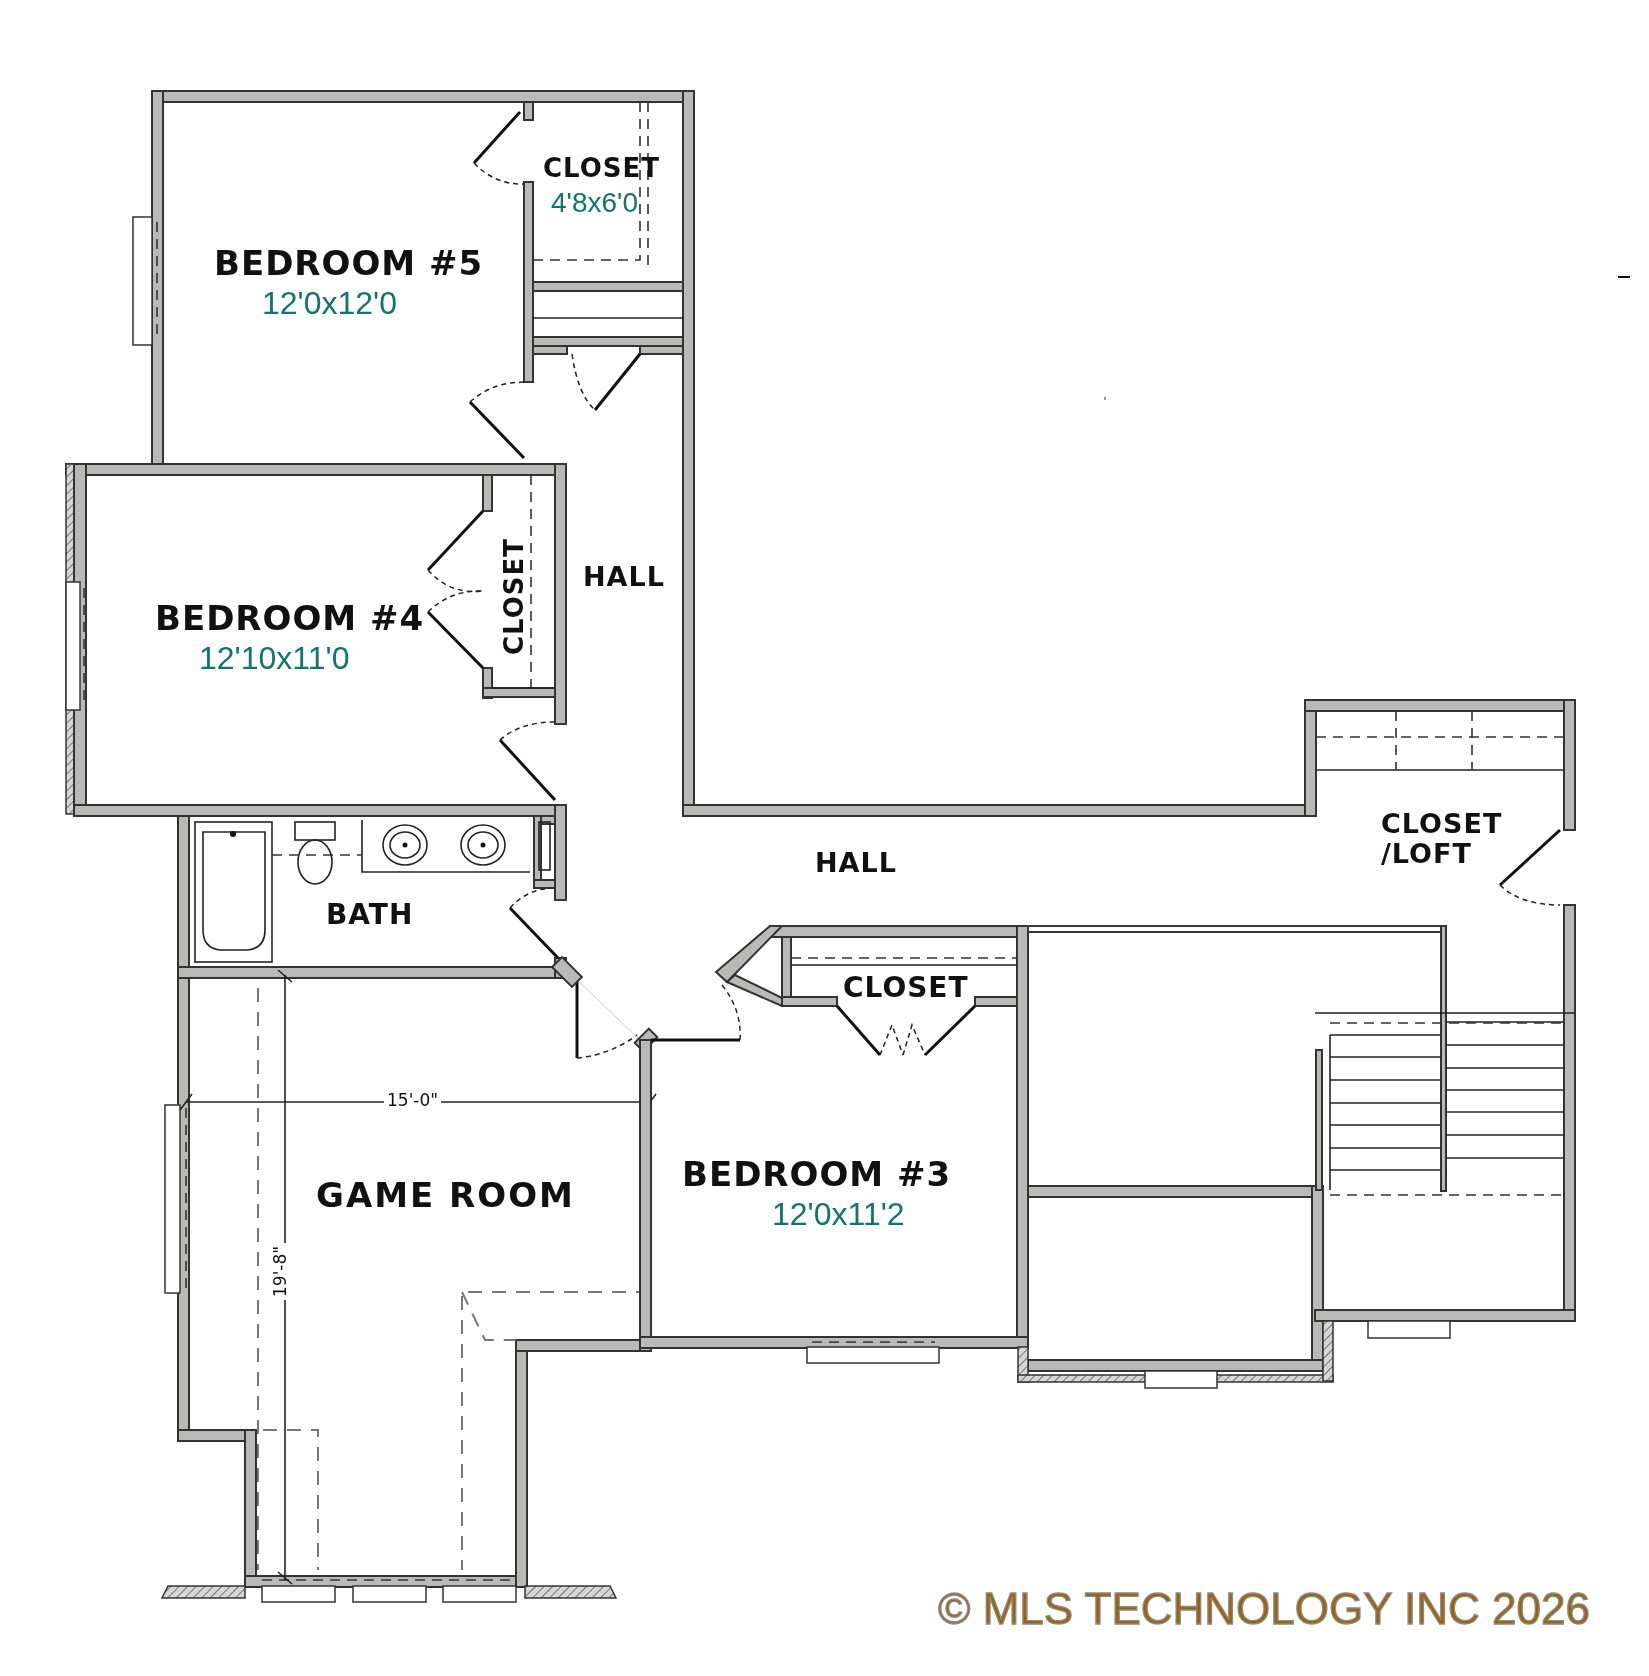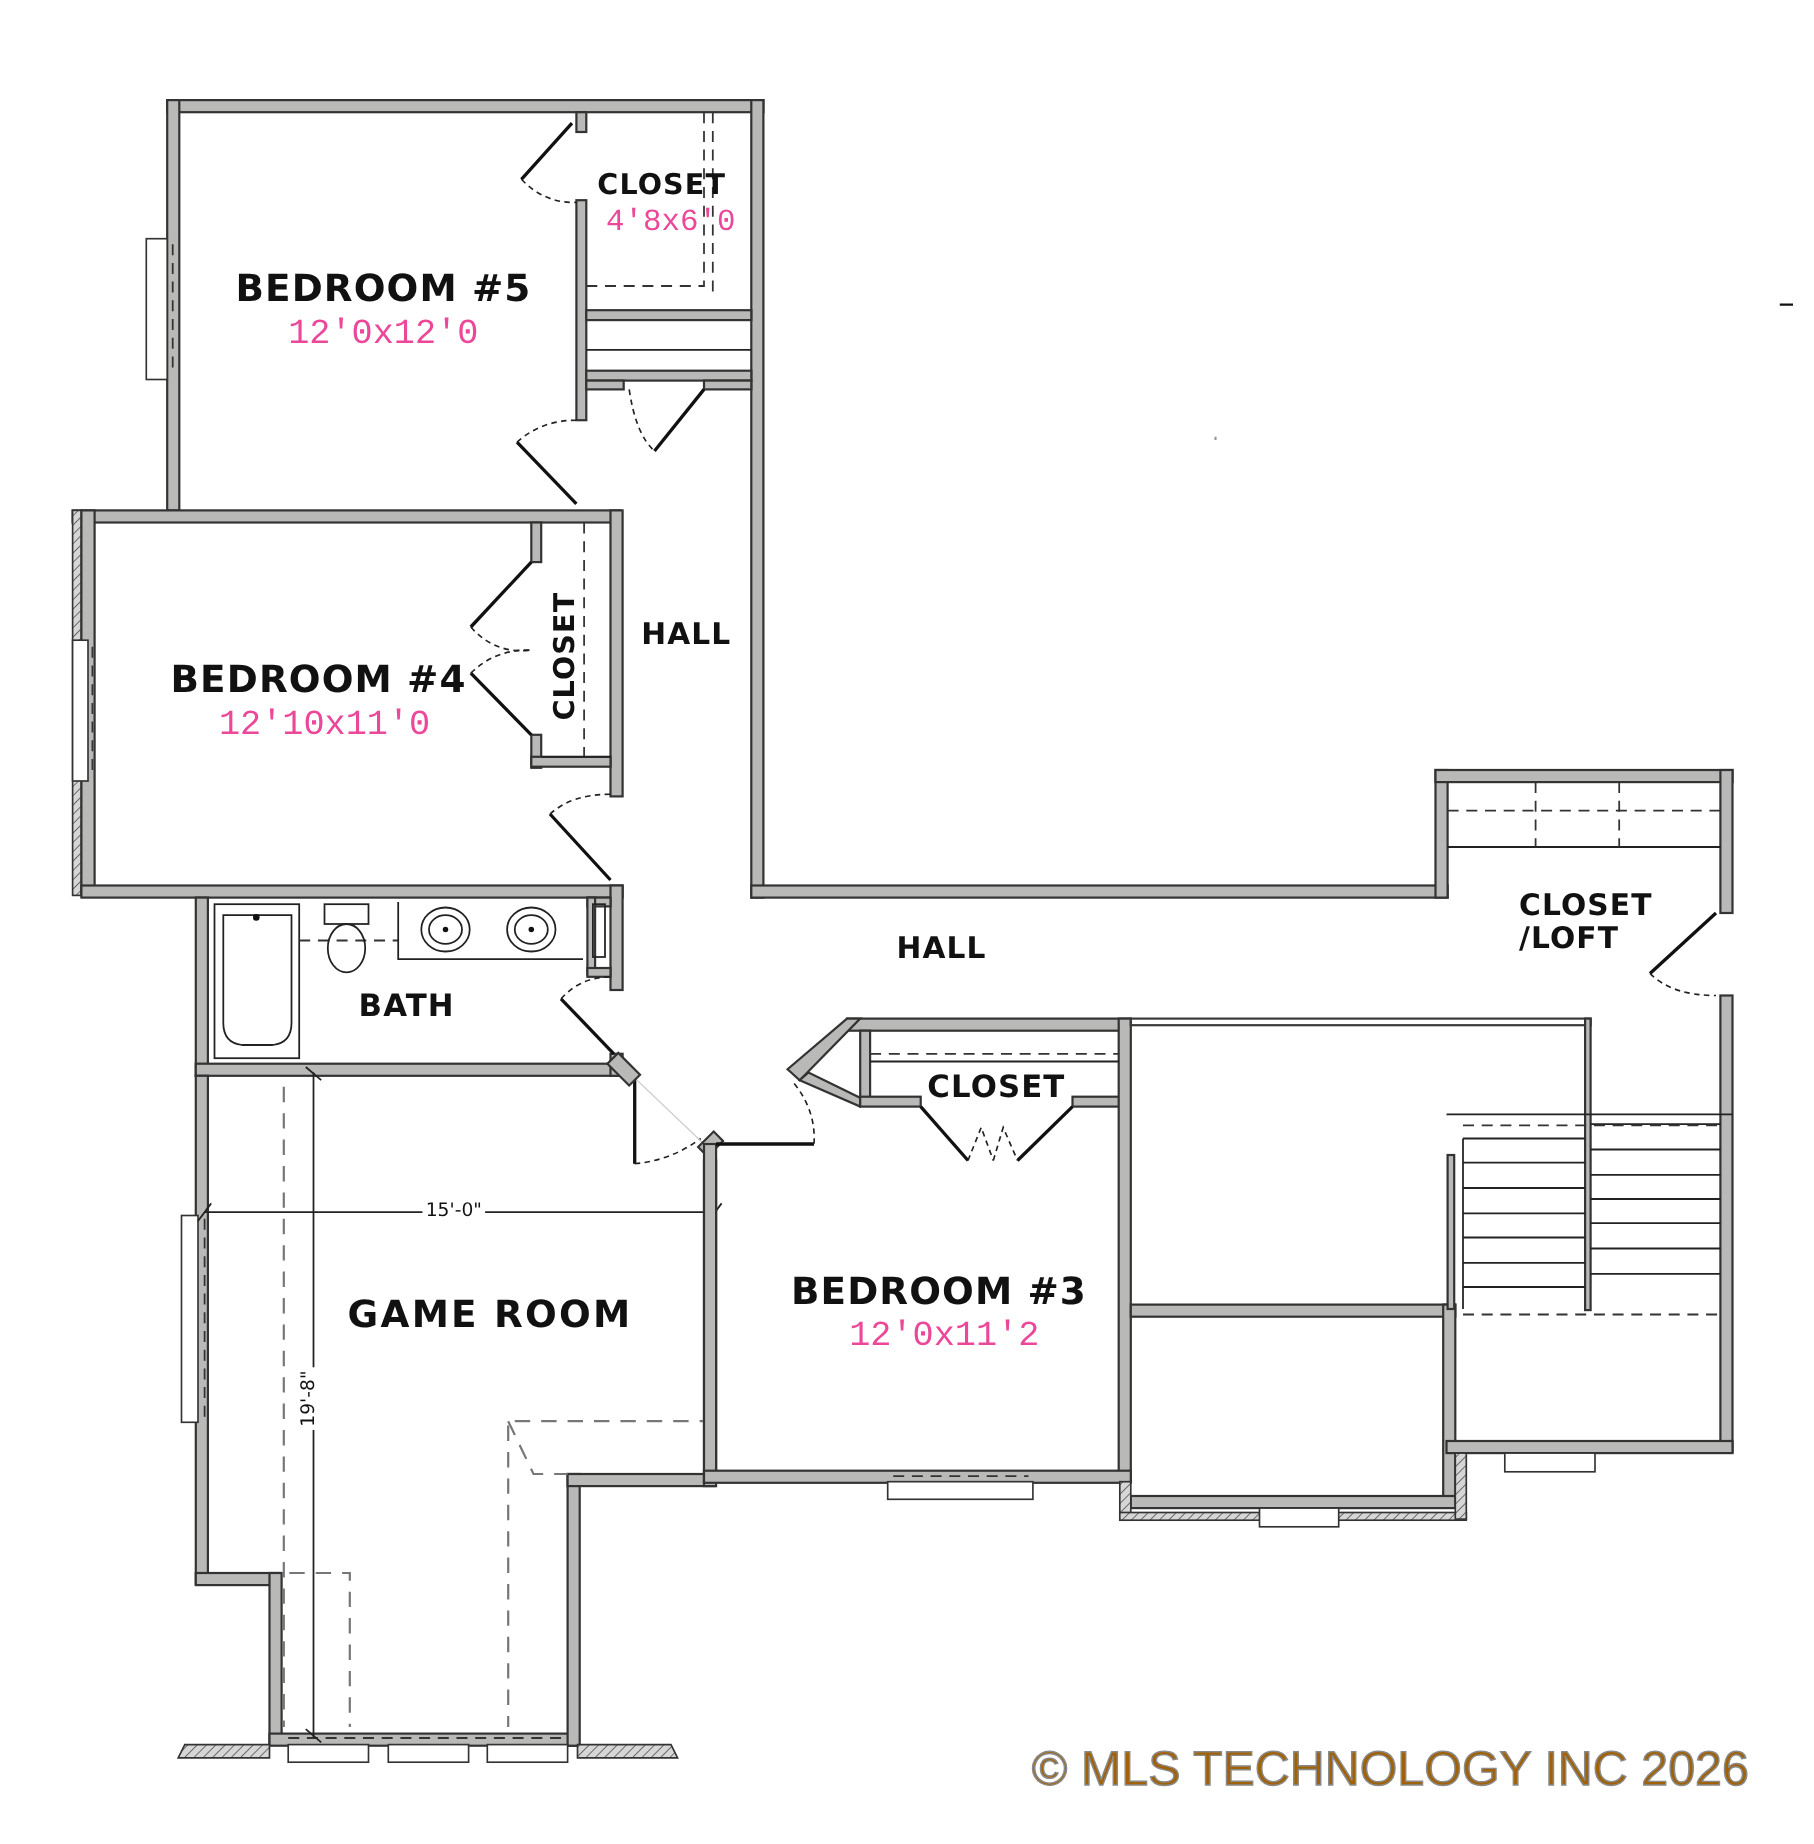--- a/index.html
+++ b/index.html
@@ -9,21 +9,21 @@
   .wallline{stroke:#3a3a3a;stroke-width:2;fill:none;}
   .thin{stroke:#222;stroke-width:1.6;fill:none;}
   .dash{stroke:#333;stroke-width:1.6;fill:none;stroke-dasharray:10 7;}
   .dashg{stroke:#777;stroke-width:2;fill:none;stroke-dasharray:14 10;}
   .door{stroke:#111;stroke-width:3;fill:none;}
   .swing{stroke:#222;stroke-width:1.5;fill:none;stroke-dasharray:5 4;}
   .win{fill:#fff;stroke:#333;stroke-width:1.5;}
   .hatch{fill:url(#hatchpat);stroke:#333;stroke-width:1.5;}
   .lbl{position:absolute;font-family:"DejaVu Sans",sans-serif;font-weight:bold;color:#111;letter-spacing:1px;white-space:nowrap;transform-origin:left top;}
   .dim{position:absolute;font-family:"DejaVu Sans",sans-serif;color:#111;white-space:nowrap;font-size:17px;background:#fff;padding:0 3px;}
-  .size{position:absolute;font-family:Liberation Mono, monospace;color:#ec4899;white-space:nowrap;font-size:32px;}
+  .size{position:absolute;font-family:Liberation Sans, sans-serif;color:#0f766e;white-space:nowrap;font-size:32px;}
   .copyright{position:absolute;left:938px;top:1584px;font-family:"Liberation Sans",sans-serif;font-size:44px;color:#a16207;-webkit-text-stroke:1.3px #8a8a8a;letter-spacing:0px;}
 </style>
 </head>
 <body>
 
 <svg id="plan" viewBox="0 0 1649 1676" xmlns="http://www.w3.org/2000/svg">
   <defs>
     <pattern id="hatchpat" width="6" height="6" patternUnits="userSpaceOnUse" patternTransform="rotate(45)">
       <rect width="6" height="6" fill="#d6d6d6"></rect>
       <line x1="0" y1="0" x2="0" y2="6" stroke="#555" stroke-width="1.5"></line>
@@ -283,21 +283,21 @@
 
 <div class="lbl" style="left:583px;top:561px;font-size:27px;">HALL</div>
 <div class="lbl" style="left:815px;top:847px;font-size:27px;">HALL</div>
 
 <div class="lbl" style="left:326px;top:898px;font-size:28px;">BATH</div>
 
 <div class="lbl" style="left:1381px;top:808px;font-size:27px;">CLOSET</div>
 <div class="lbl" style="left:1381px;top:838px;font-size:27px;">/LOFT</div>
 
 <div class="lbl" style="left:843px;top:971px;font-size:28px;">CLOSET</div>
-<div class="lbl" style="left:719px;top:1154px;font-size:34px;">BEDROOM #3</div>
+<div class="lbl" style="left:682px;top:1154px;font-size:34px;">BEDROOM #3</div>
 <div class="size" style="left:772px;top:1196px;">12'0x11'2</div>
 
 <div class="lbl" style="left:316px;top:1175px;font-size:34px;letter-spacing:2px;">GAME ROOM</div>
 
 <div class="dim" style="left:384px;top:1090px;">15'-0"</div>
 <div class="dim" style="left:270px;top:1300px;transform:rotate(-90deg);transform-origin:left top;">19'-8"</div>
 
 <div class="copyright">© MLS TECHNOLOGY INC 2026</div>
 
 </body></html>

